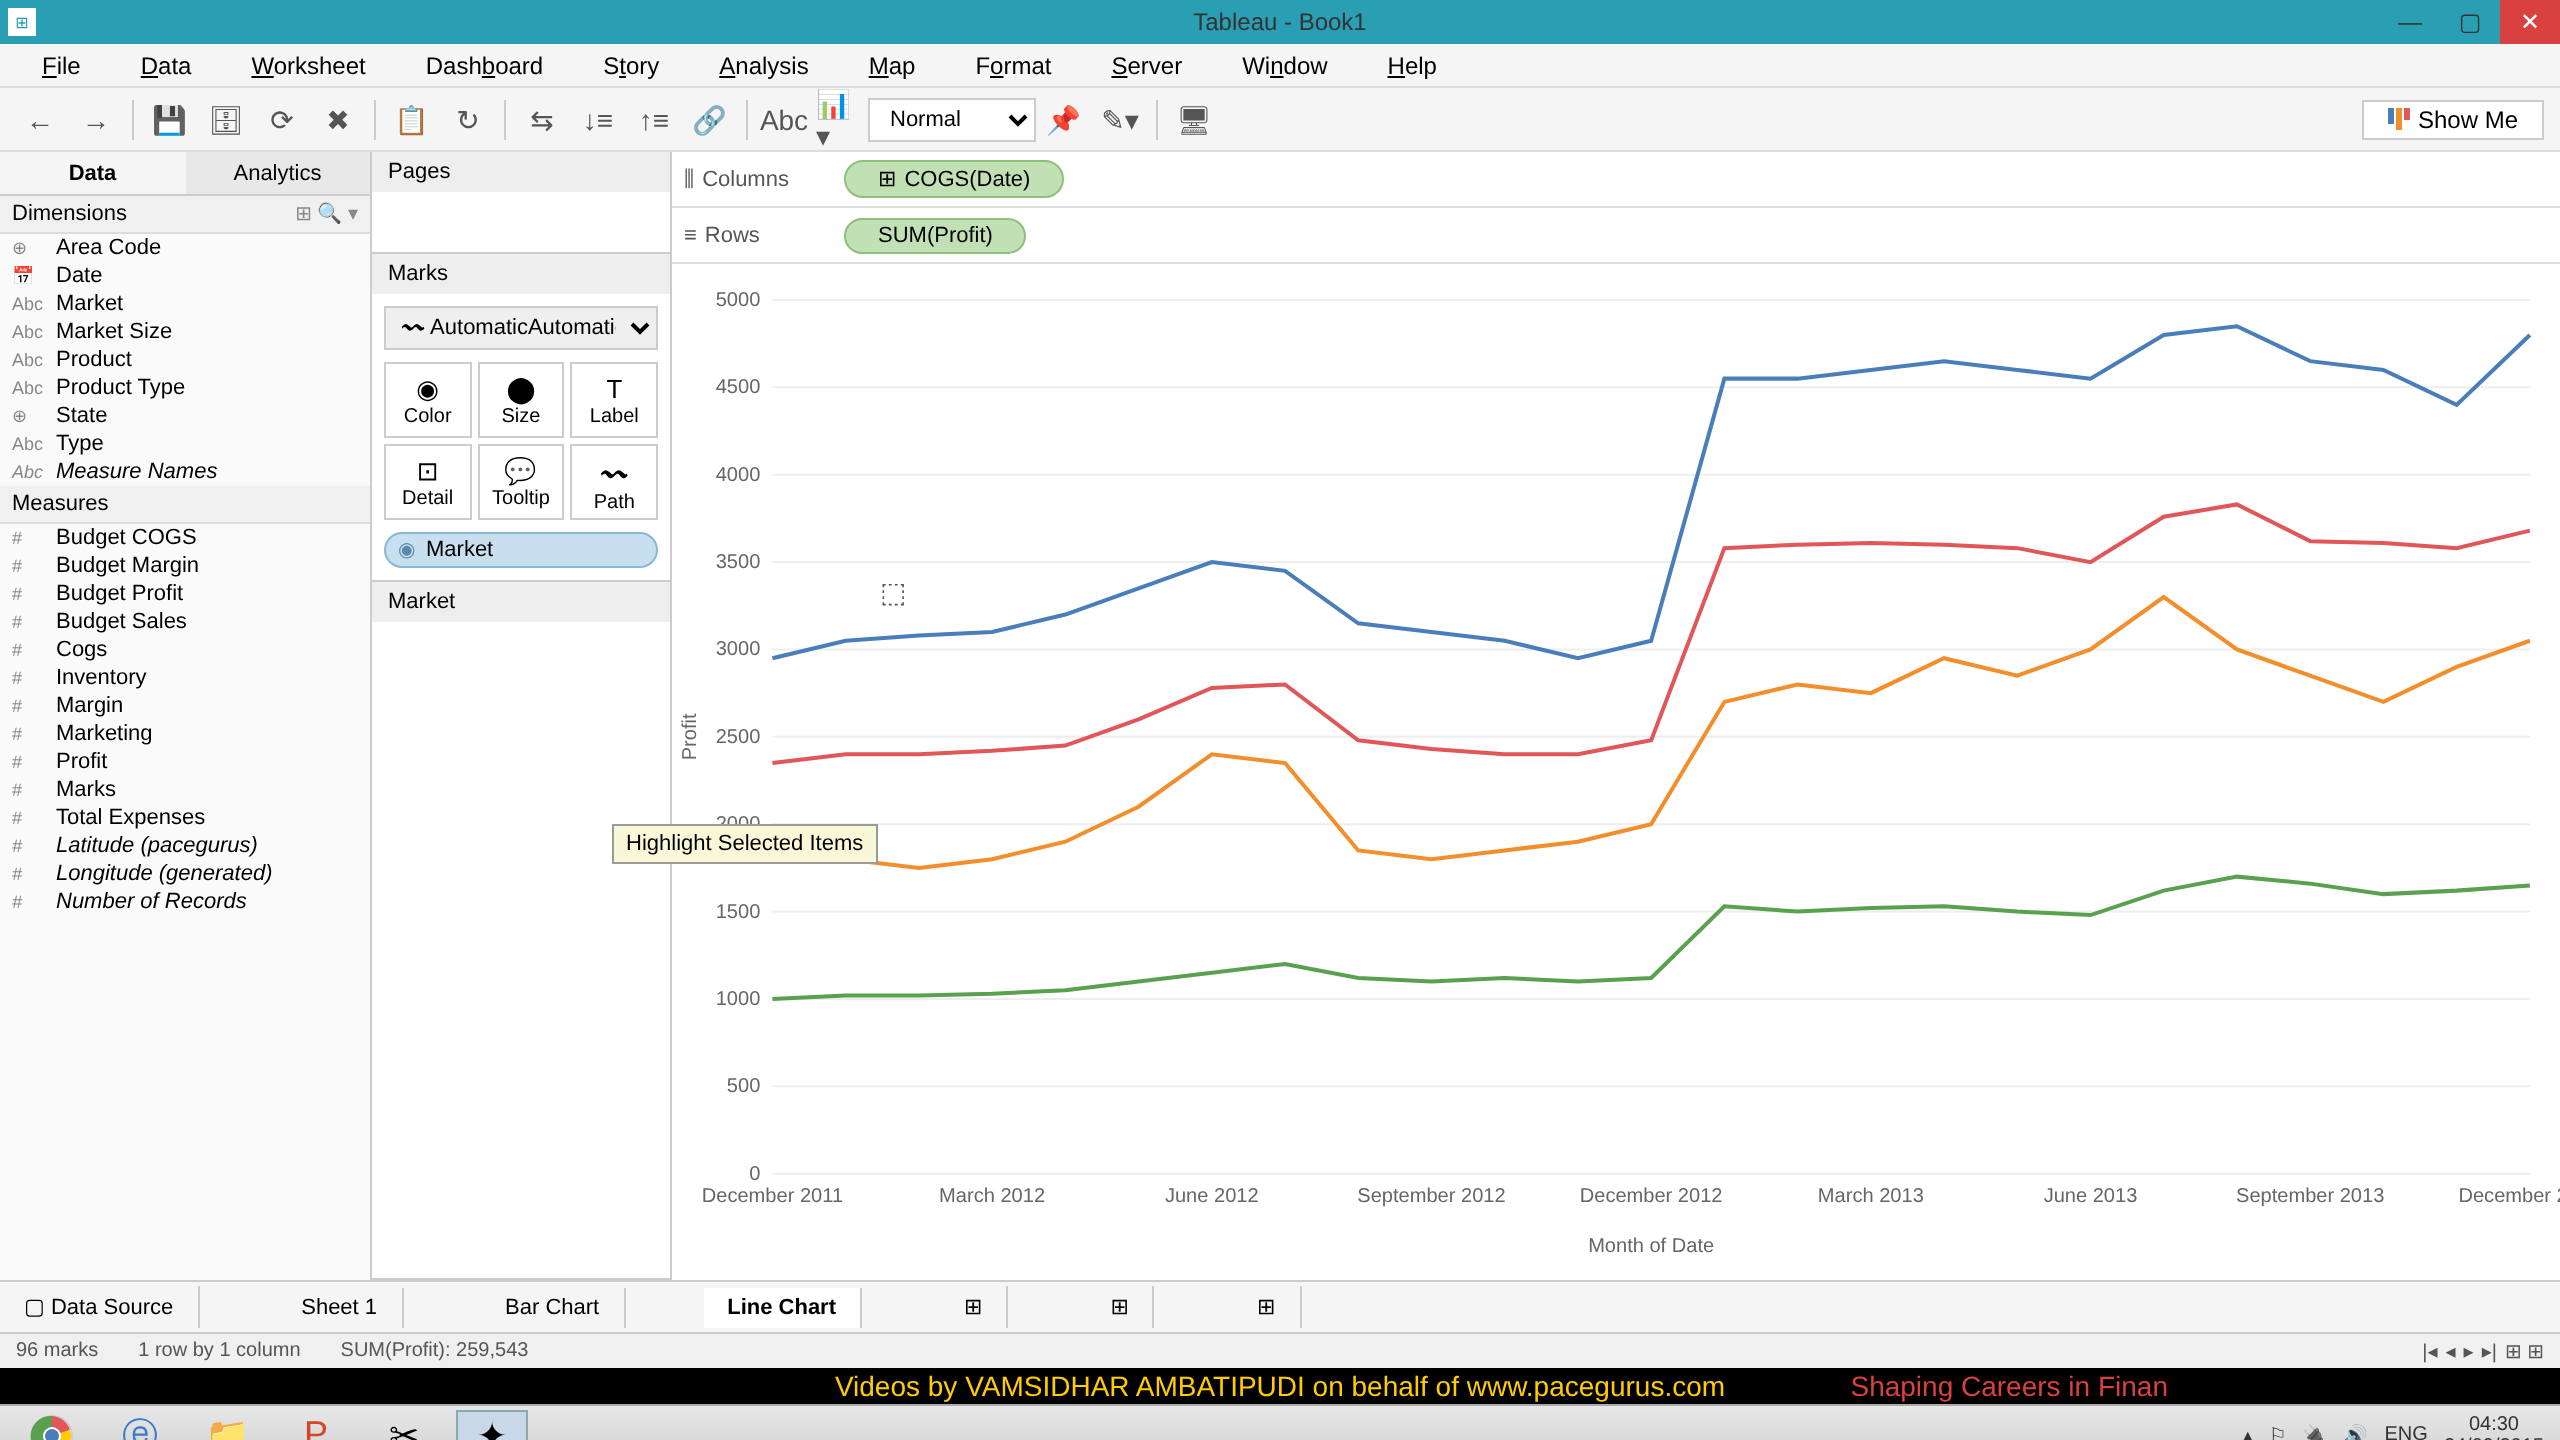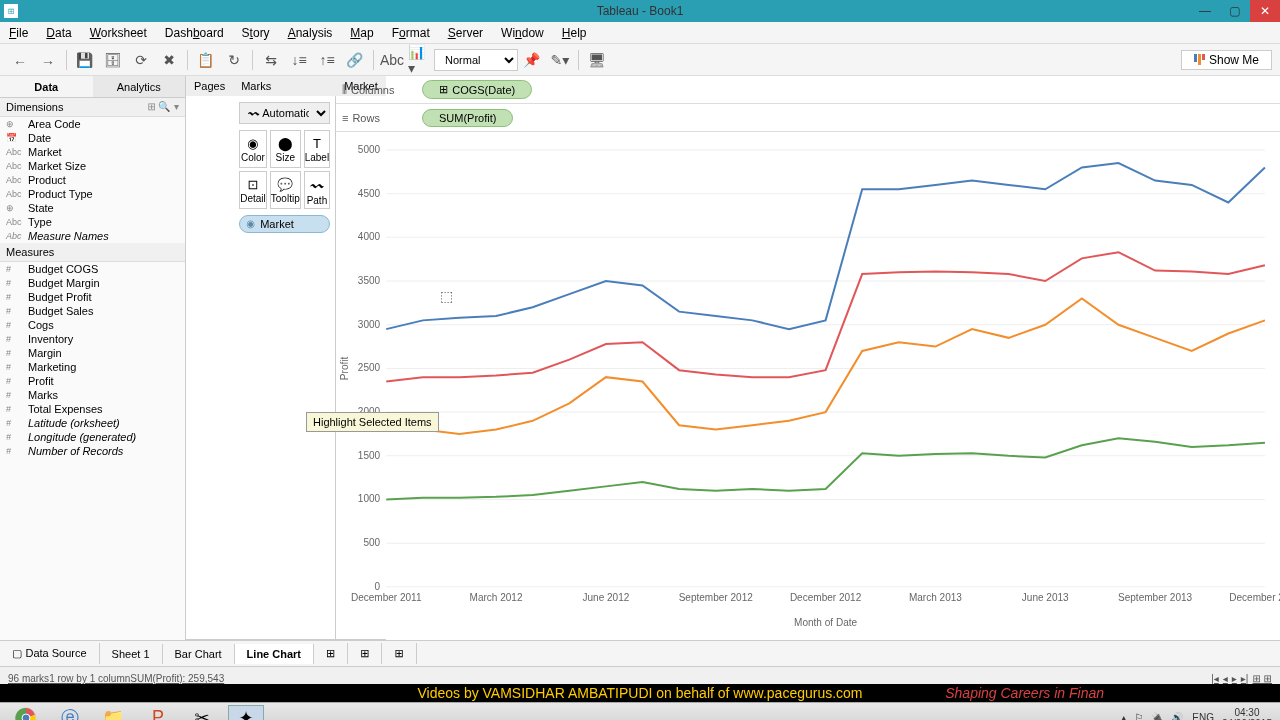--- a/index.html
+++ b/index.html
@@ -8,21 +8,21 @@
 
 .titlebar { height: 22px; background: #2a9fb4; display: flex; align-items: center; position: relative; }
 .app-icon { width: 14px; height: 14px; background: #fff; margin-left: 4px; display: flex; align-items: center; justify-content: center; font-size: 8px; color: #2a9fb4; }
 .title-text { position: absolute; left: 50%; transform: translateX(-50%); color: #333; font-size: 12px; }
 .win-controls { position: absolute; right: 0; display: flex; }
 .win-btn { width: 30px; height: 22px; display: flex; align-items: center; justify-content: center; font-size: 12px; color: #333; }
 .win-btn.close { background: #d94141; color: #fff; }
 
 
 .menubar { height: 22px; background: #f5f5f5; border-bottom: 1px solid #ddd; display: flex; align-items: center; font-size: 12px; }
-.menubar .menu-item { padding: 0 9px; cursor: pointer; }
+.menubar .menu-item { padding: 0 9px; cursor: pointer; margin-left: 12px; }
 .menubar .menu-item u { text-decoration: underline; }
 
 
 .toolbar { height: 32px; background: #f5f5f5; border-bottom: 1px solid #ddd; display: flex; align-items: center; padding: 0 6px; position: relative; }
 .tool-btn { width: 24px; height: 24px; margin: 0 2px; display: flex; align-items: center; justify-content: center; font-size: 14px; color: #555; cursor: pointer; }
 .tool-sep { width: 1px; height: 20px; background: #ccc; margin: 0 4px; }
 .dropdown-sel { height: 22px; font-size: 11px; border: 1px solid #ccc; padding: 0 20px 0 6px; background: #fff; }
 .showme { position: absolute; right: 8px; display: flex; align-items: center; font-size: 12px; padding: 2px 12px; border: 1px solid #ccc; background: #fff; cursor: pointer; gap: 4px; }
 .showme-icon { display: inline-flex; gap: 1px; }
 .showme-icon span { width: 3px; display: inline-block; }
@@ -37,21 +37,21 @@
 .data-tab.active { background: #f5f5f5; font-weight: bold; }
 .datasource { padding: 3px 6px; font-size: 11px; border-bottom: 1px solid #eee; }
 .section-hdr { padding: 3px 6px; font-size: 11px; background: #f0f0f0; border-bottom: 1px solid #ddd; position: relative; }
 .section-hdr .icons { position: absolute; right: 6px; top: 3px; font-size: 10px; color: #888; }
 .field-list { font-size: 11px; overflow: hidden; }
 .field-item { padding: 1px 6px; display: flex; align-items: center; gap: 4px; }
 .field-item .type { font-size: 9px; color: #888; width: 18px; }
 .field-item.italic { font-style: italic; }
 
 
-.cards-panel { width: 150px; border-right: 1px solid #ccc; display: flex; flex-direction: row; }
+.cards-panel { width: 150px; border-right: 1px solid #ccc; display: flex; flex-direction: column; }
 .card { border-bottom: 1px solid #ccc; }
 .card-hdr { padding: 4px 8px; font-size: 11px; background: #eee; }
 .card-body { padding: 6px; font-size: 11px; min-height: 30px; }
 .marks-dd { width: 100%; height: 22px; font-size: 11px; border: 1px solid #ccc; padding: 0 4px; }
 .marks-grid { display: grid; grid-template-columns: repeat(3, 1fr); gap: 3px; margin-top: 6px; }
 .mark-cell { height: 38px; border: 1px solid #ccc; display: flex; flex-direction: column; align-items: center; justify-content: center; font-size: 10px; cursor: pointer; }
 .mark-cell .ic { font-size: 13px; margin-bottom: 1px; }
 .mark-pill { background: #c8dff0; border: 1px solid #8ab8d4; border-radius: 10px; padding: 2px 8px 2px 20px; font-size: 11px; margin-top: 6px; position: relative; }
 .mark-pill::before { content: "◉"; position: absolute; left: 6px; font-size: 10px; color: #5a8aa8; }
 .legend-body { padding: 4px 8px; }
@@ -63,30 +63,30 @@
 .shelf { height: 28px; display: flex; align-items: center; border-bottom: 1px solid #ddd; padding: 0 6px; gap: 10px; }
 .shelf-label { font-size: 11px; width: 70px; color: #555; display: flex; align-items: center; gap: 4px; }
 .pill { background: #c1e0b4; border: 1px solid #8fc07a; border-radius: 10px; padding: 2px 16px; font-size: 11px; display: flex; align-items: center; gap: 4px; }
 .chart-area { flex: 1; position: relative; }
 svg.chart { width: 100%; height: 100%; }
 .axis-text { font-size: 10px; fill: #666; }
 .axis-title { font-size: 10px; fill: #666; }
 .tooltip-box { position: absolute; background: #f8f8d8; border: 1px solid #999; padding: 3px 6px; font-size: 11px; }
 
 
-.sheet-tabs { height: 26px; border-top: 1px solid #ccc; display: flex; align-items: center; background: #f5f5f5; font-size: 11px; }
+.sheet-tabs { height: 26px; border-top: 1px solid #ccc; display: flex; align-items: center; background: #f5f5f5; font-size: 11px; gap: 39px; }
 .sheet-tab { padding: 4px 12px; border-right: 1px solid #ccc; cursor: pointer; }
 .sheet-tab.active { background: #fff; font-weight: bold; }
 
 
-.statusbar { height: 18px; background: #f0f0f0; border-top: 1px solid #ccc; display: flex; align-items: flex-end; font-size: 10px; padding: 0 8px; color: #555; text-decoration: underline; }
+.statusbar { height: 18px; background: #f0f0f0; border-top: 1px solid #ccc; display: flex; align-items: center; font-size: 10px; padding: 0 8px; gap: 20px; color: #555; }
 
 
 .banner { height: 18px; background: #000; color: #ffcc00; font-size: 14px; display: flex; align-items: center; justify-content: center; position: relative; }
-.banner .right-txt { position: absolute; right: 176px; color: #d94141; font-style: italic; }
+.banner .right-txt { position: absolute; right: 196px; color: #d94141; }
 
 
 .taskbar { height: 30px; background: linear-gradient(#e8e8e8, #d0d0d0); border-top: 1px solid #aaa; display: flex; align-items: center; padding: 0 4px; position: relative; }
 .task-icon { width: 36px; height: 26px; margin: 0 4px; display: flex; align-items: center; justify-content: center; font-size: 18px; cursor: pointer; }
 .task-icon.active { background: #c8d8e8; border: 1px solid #8aa; }
 .tray { position: absolute; right: 8px; display: flex; align-items: center; gap: 8px; font-size: 10px; color: #333; }
 .tray-time { text-align: center; line-height: 1.1; }
 </style>
 </head>
 <body>
@@ -241,21 +241,21 @@
         <div class="field-item">
           <span class="type">#</span>
           <span>Marks</span>
         </div>
         <div class="field-item">
           <span class="type">#</span>
           <span>Total Expenses</span>
         </div>
         <div class="field-item italic">
           <span class="type">#</span>
-          <span>Latitude (orksheet)</span>
+          <span>Latitude (pacegurus)</span>
         </div>
         <div class="field-item italic">
           <span class="type">#</span>
           <span>Longitude (generated)</span>
         </div>
         <div class="field-item italic">
           <span class="type">#</span>
           <span>Number of Records</span>
         </div>
       </div>

